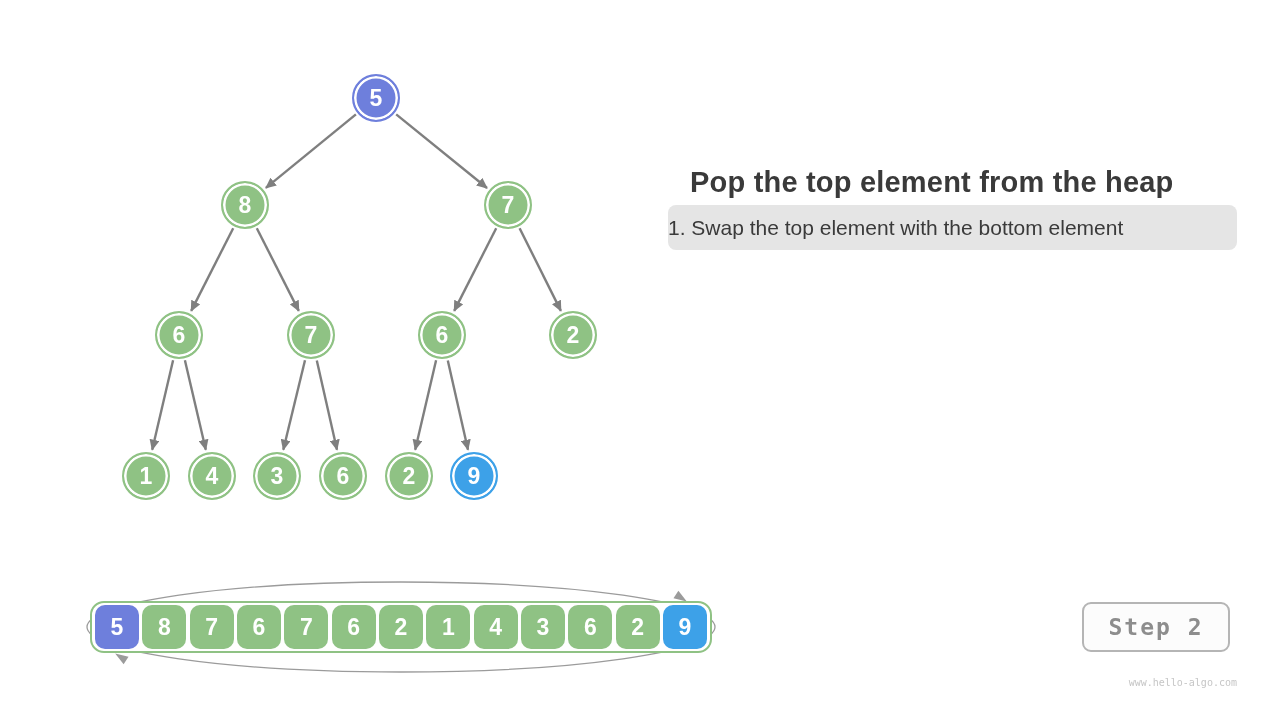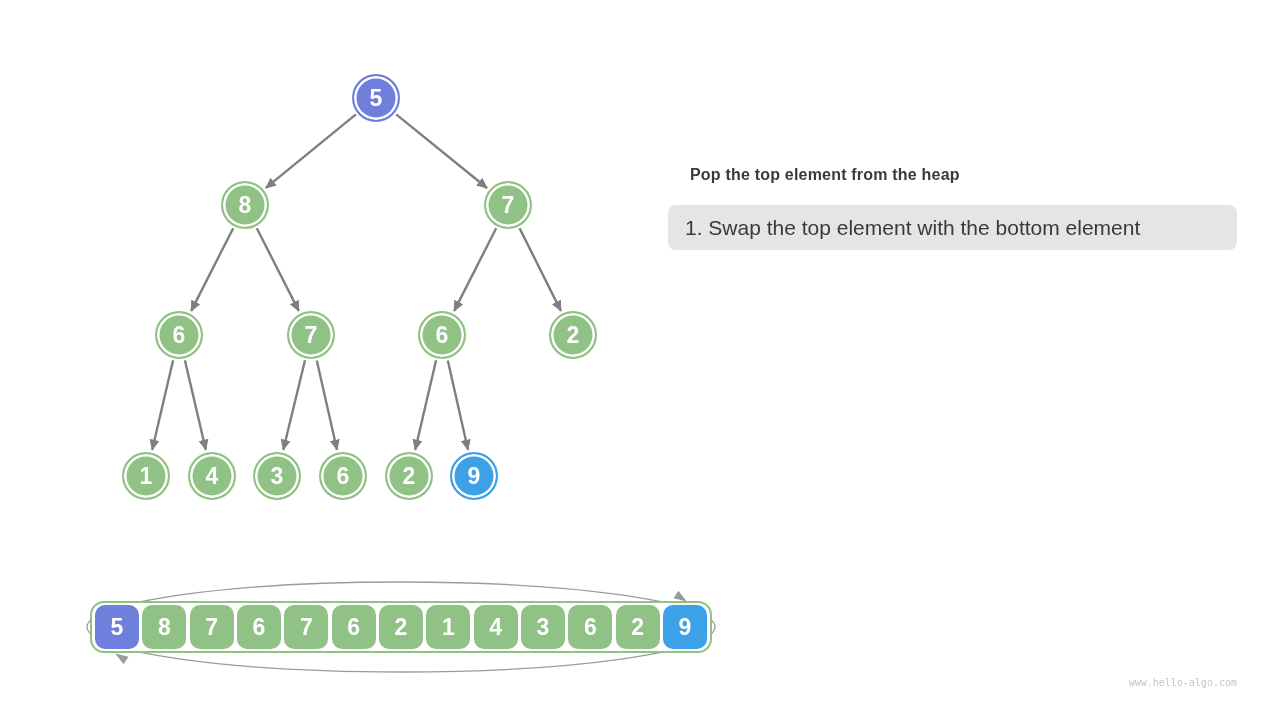--- a/index.html
+++ b/index.html
@@ -19,27 +19,27 @@
     display: flex; align-items: center; justify-content: center;
     color: #ffffff; font-weight: bold; font-size: 23px;
     border: 2px solid; box-shadow: inset 0 0 0 2.5px #ffffff;
   }
   .node.green  { background: var(--node-green);  border-color: var(--node-green); }
   .node.purple { background: var(--node-purple); border-color: var(--node-purple); }
   .node.blue   { background: var(--node-blue);   border-color: var(--node-blue); }
 
   .heading {
     position: absolute; left: 690px; top: 166px;
-    font-size: 16px; font-weight: bold; color: var(--text-dark);
+    font-size: 29px; font-weight: bold; color: var(--text-dark);
     letter-spacing: 0.2px; white-space: nowrap;
   }
   .instruction {
     position: absolute; left: 668px; top: 205px; width: 569px; height: 45px;
     background: var(--instruction-bg); border-radius: 8px;
-    display: flex; align-items: center; padding-left: 17px;
+    display: flex; align-items: center; 
     font-size: 21px; color: var(--text-dark); white-space: nowrap;
   }
 
   .array-wrap {
     position: absolute; left: 90px; top: 601px; width: 622px; height: 52px;
     border: 2px solid var(--node-green); border-radius: 14px; background: #ffffff;
     display: flex; align-items: center; justify-content: space-between; padding: 0 3px;
   }
   .cell {
     width: 44px; height: 44px; border-radius: 10px;
@@ -123,15 +123,16 @@
     <div class="cell green">6</div>
     <div class="cell green">2</div>
     <div class="cell green">1</div>
     <div class="cell green">4</div>
     <div class="cell green">3</div>
     <div class="cell green">6</div>
     <div class="cell green">2</div>
     <div class="cell blue">9</div>
   </div>
 
+  <div class="step-badge">Step 2</div>
   <div class="watermark">www.hello-algo.com</div>
 
 </div>
 
 </body></html>

